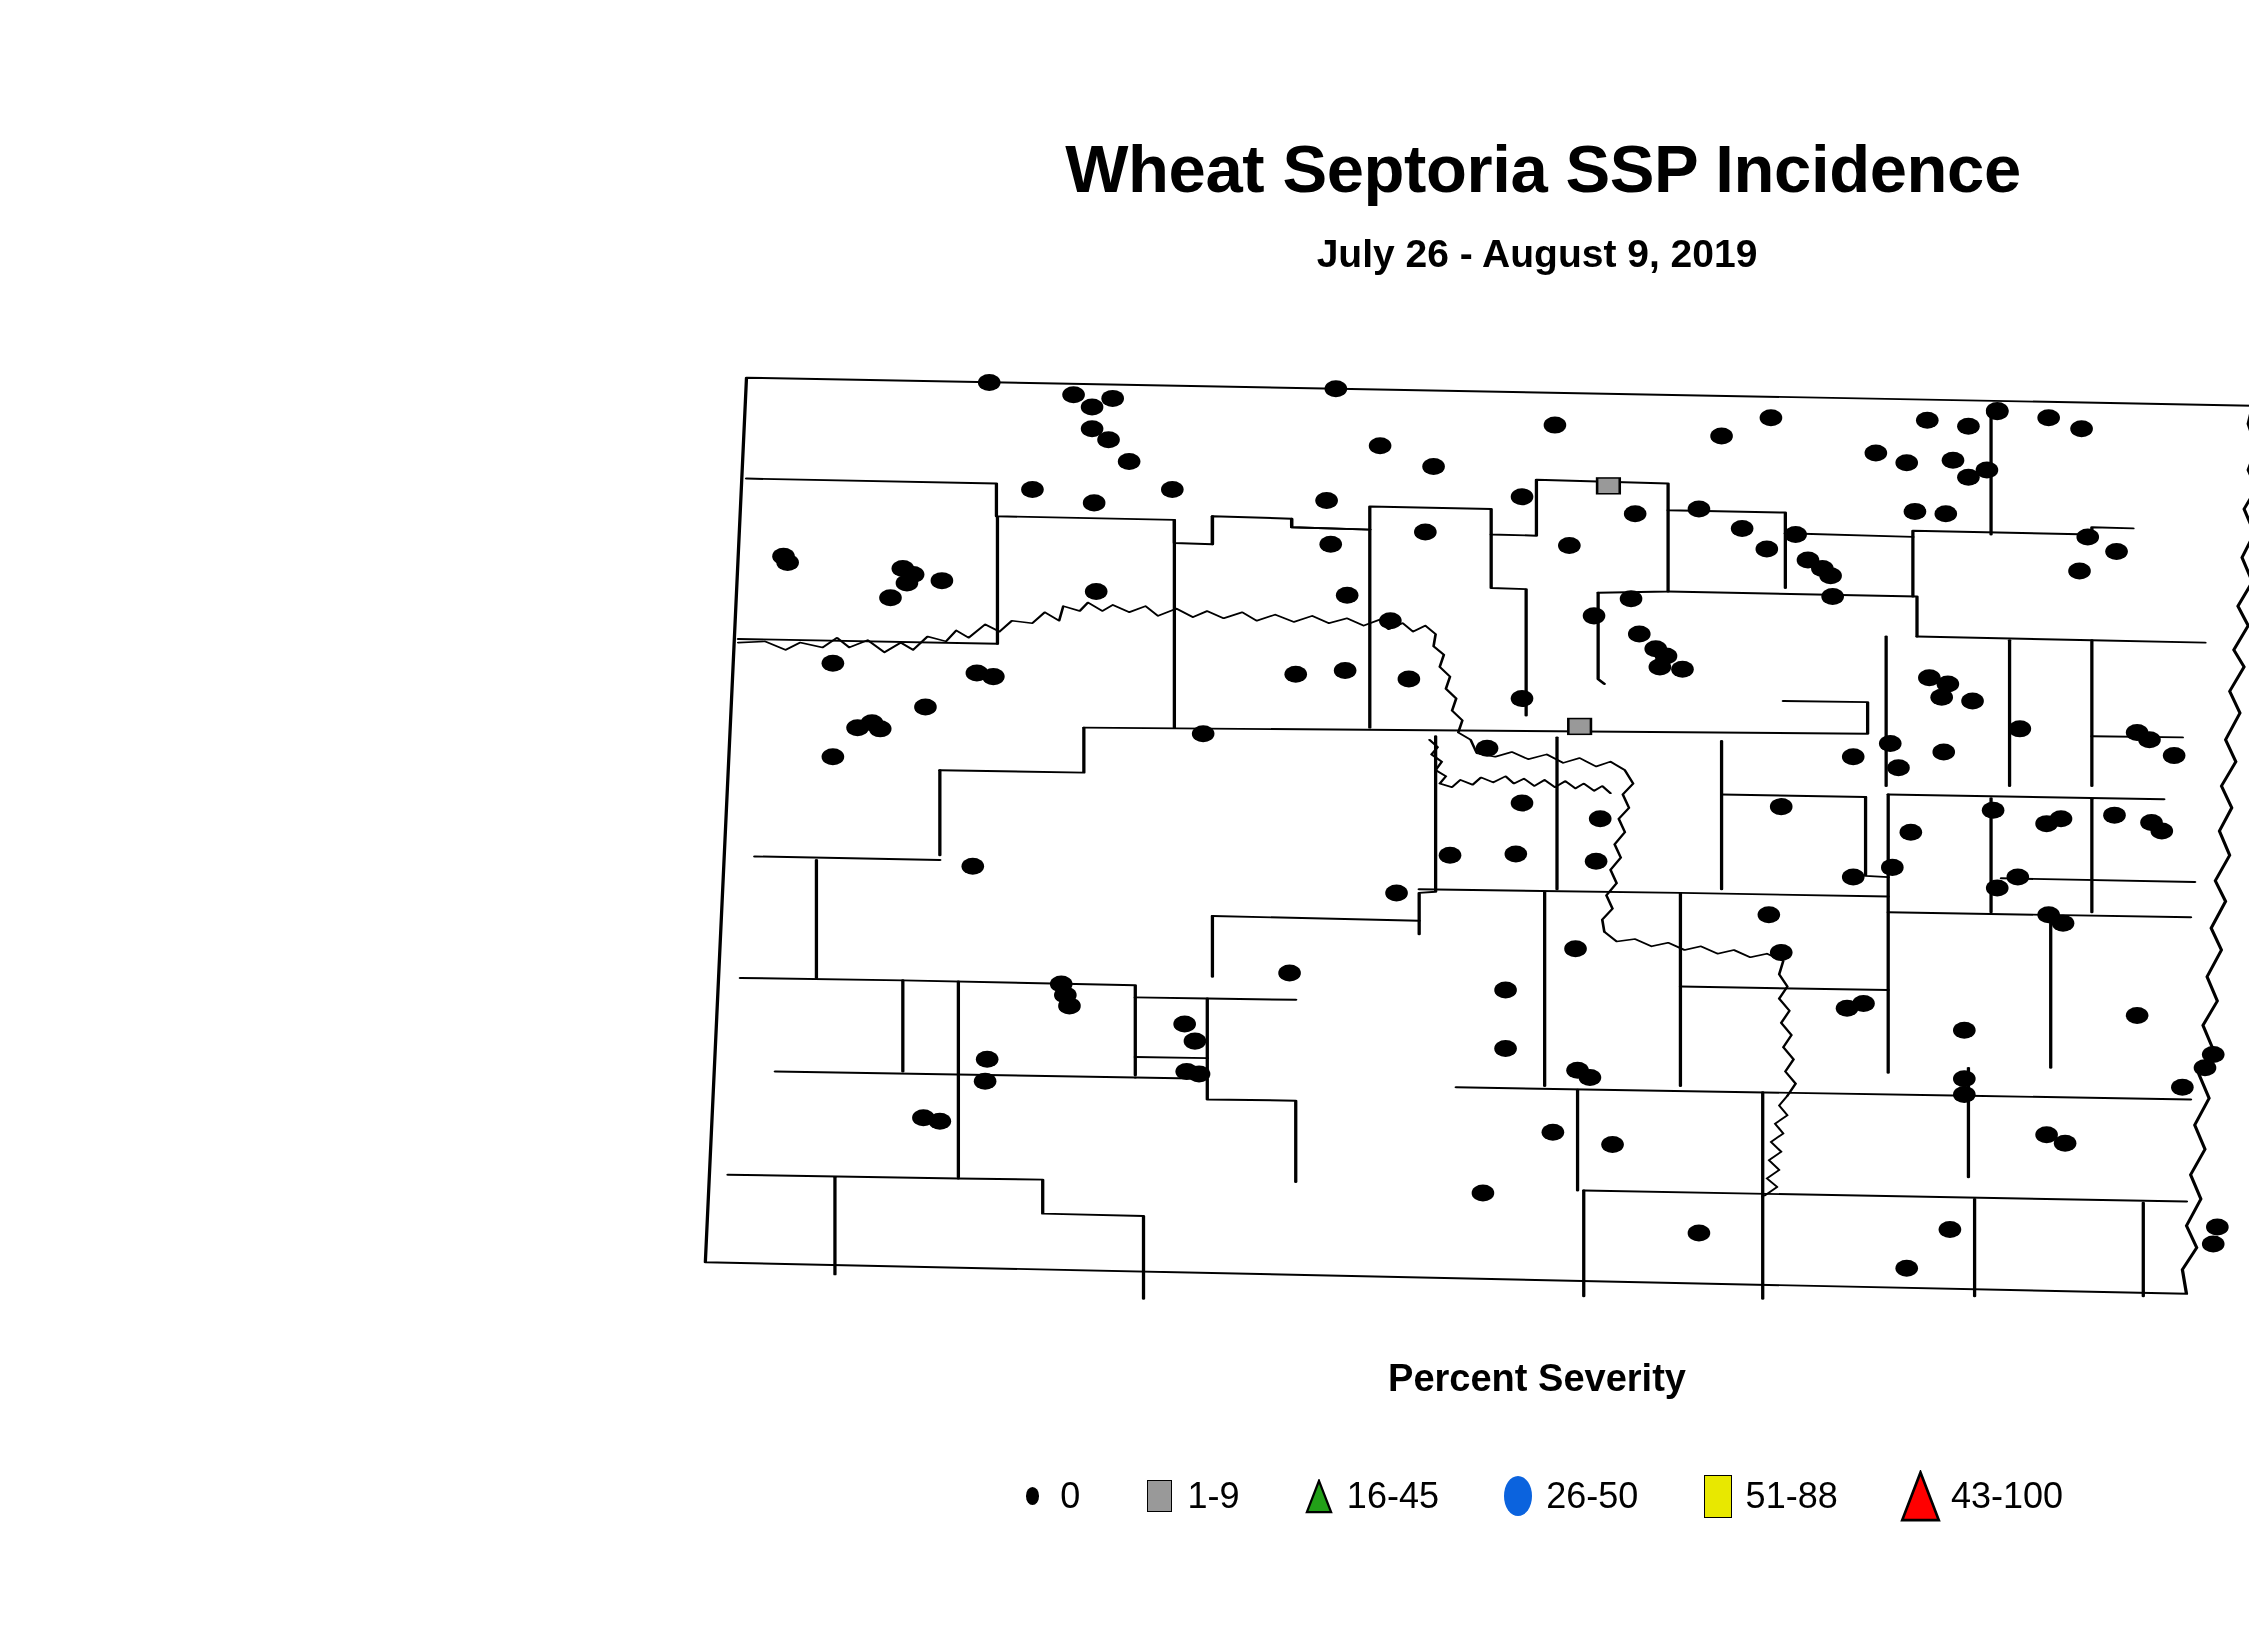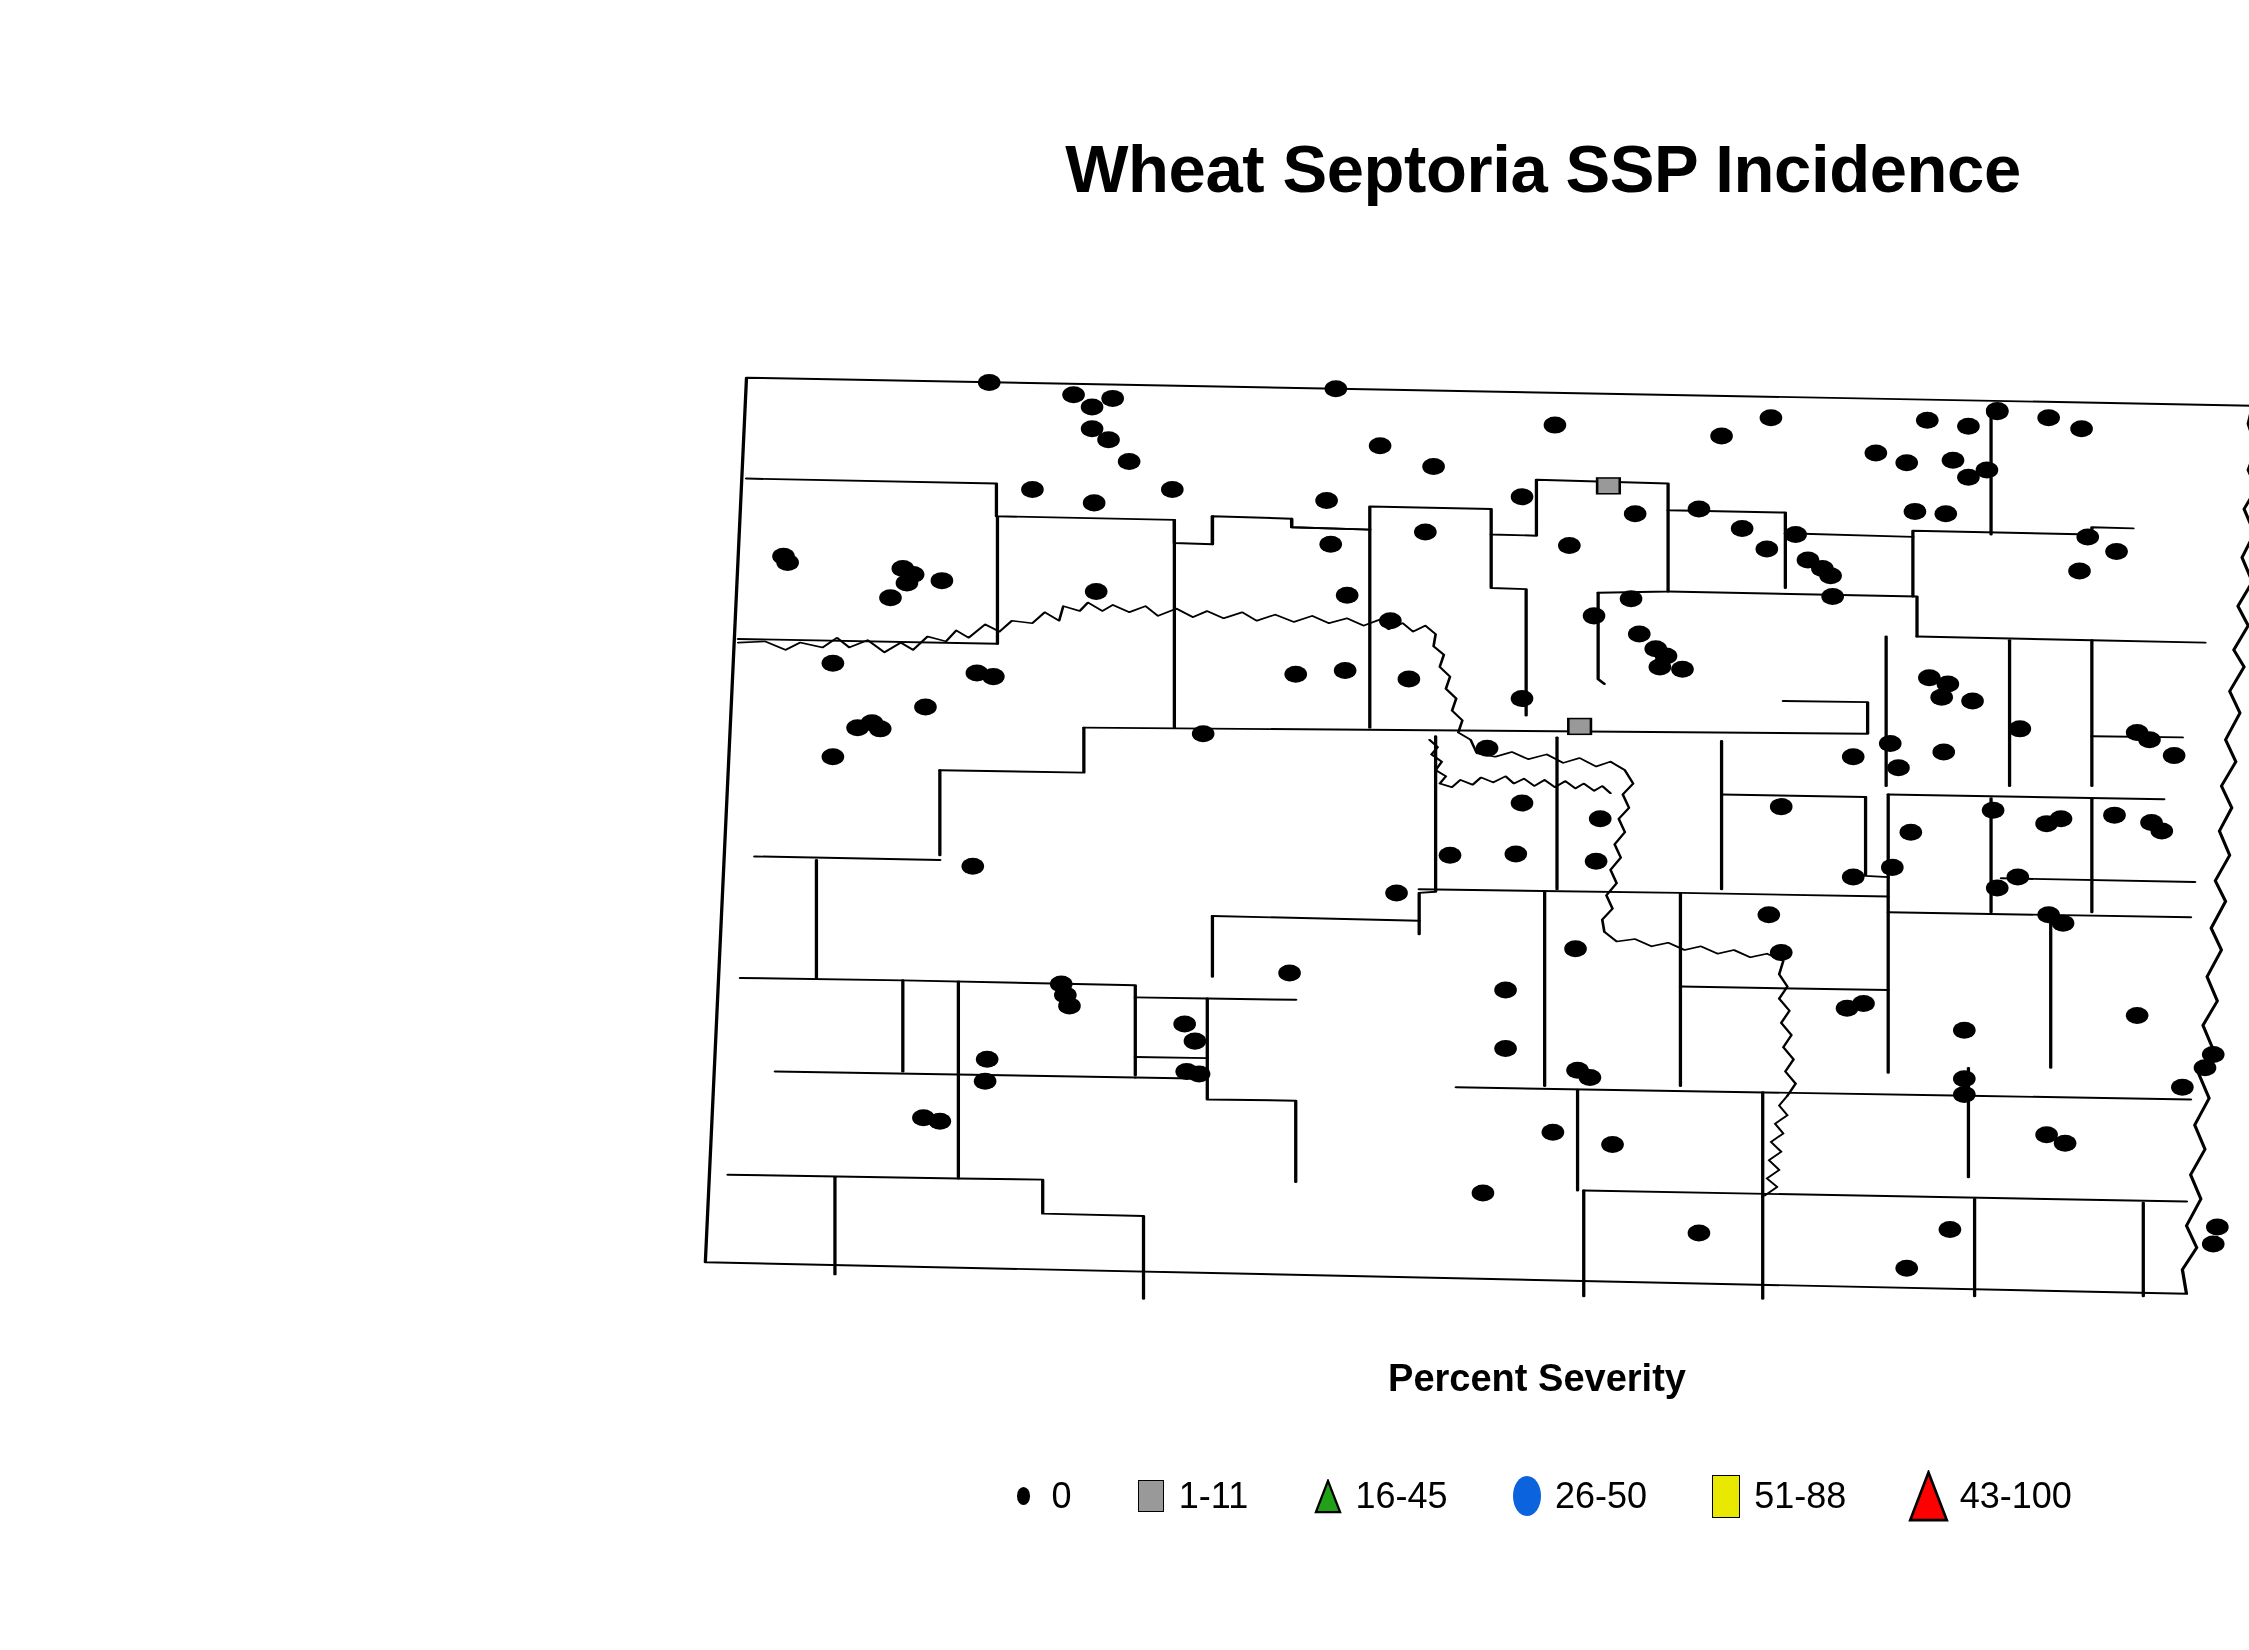--- a/index.html
+++ b/index.html
@@ -112,20 +112,21 @@
     border-radius: 50%;
   }
   .sym-tri-sm, .sym-tri-lg { display:block; }
 </style>
 </head>
 <body>
 
 <div id="figure">
 
   <div id="title">Wheat Septoria SSP Incidence</div>
+  <div id="subtitle">July 26 - August 9, 2019</div>
 
   <div id="map-wrap">
     <svg id="map-svg" viewBox="0 0 1540 1600" preserveAspectRatio="none">
       <g fill="none" stroke="#000000" stroke-width="3.2" stroke-linejoin="round" stroke-linecap="round">
 
         <path d="M52,44 L1516,90 L1516,92 L1512,120 L1520,160 L1512,196 L1520,226 L1508,260
                  L1518,300 L1506,340 L1516,380 L1502,420 L1512,452 L1498,492 L1508,520
                  L1494,560 L1504,596 L1490,640 L1500,676 L1486,716 L1496,752 L1484,790
                  L1494,830 L1480,872 L1490,906 L1476,950 L1486,986 L1472,1030 L1482,1070
                  L1468,1110 L1478,1150 L1464,1190 L1474,1230 L1460,1274 L1470,1314
@@ -393,21 +394,21 @@
         <span class="legend-sym">
           <span class="sym-circle-sm"></span>
         </span>
         <span class="legend-label">0</span>
       </div>
 
       <div class="legend-item">
         <span class="legend-sym">
           <span class="sym-square" style="background:#999999;"></span>
         </span>
-        <span class="legend-label">1-11</span>
+        <span class="legend-label">1-9</span>
       </div>
 
       <div class="legend-item">
         <span class="legend-sym">
           <svg class="sym-tri-sm" width="28" height="35" viewBox="0 0 62 78">
             <polygon points="31,4 58,74 4,74" fill="#22A018" stroke="#000000" stroke-width="5"></polygon>
           </svg>
         </span>
         <span class="legend-label">16-45</span>
       </div>

